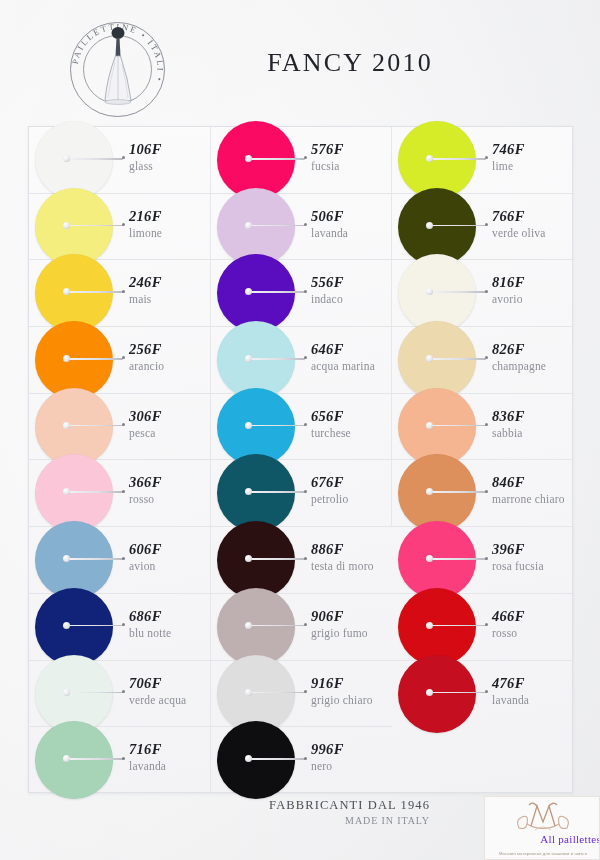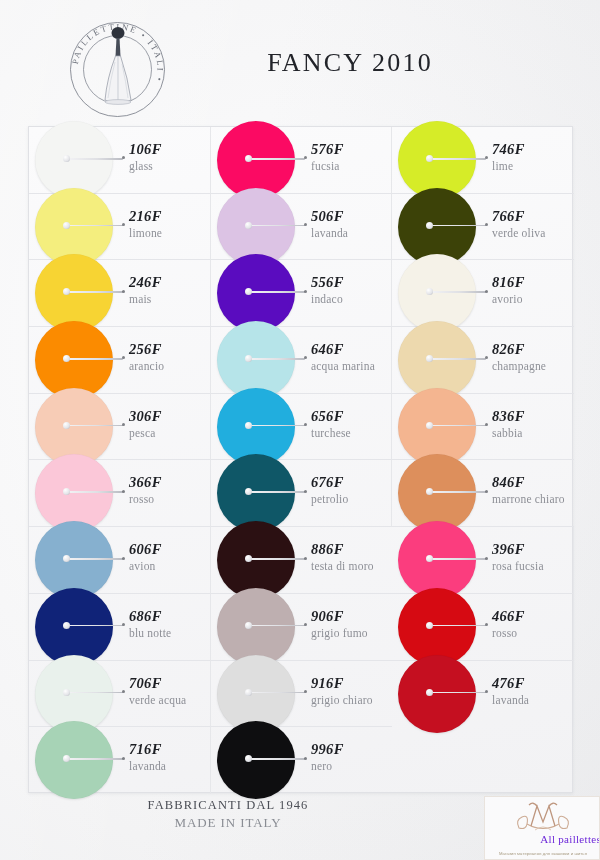--- a/index.html
+++ b/index.html
@@ -147,32 +147,32 @@
     left: 100px; top: 33px;
     font-size: 11.5px;
     color: #8d8f96;
     letter-spacing: 0.2px;
     z-index: 4;
   }
 
   
   .footer {
     position: absolute;
-    left: 13px; top: 798px;
+    left: 0; top: 798px;
     width: 430px;
-    text-align: center;
+    text-align: right;
   }
   .footer-main {
     font-size: 12.5px;
     color: #4b4e56;
     letter-spacing: 1.1px;
   }
   .footer-sub {
     margin-top: 2px;
-    font-size: 13px;
+    font-size: 10px;
     color: #8a8d94;
     letter-spacing: 0.9px;
   }
 
   
   .watermark {
     position: absolute;
     left: 484px; top: 796px;
     width: 116px; height: 64px;
     background: rgba(252,252,253,0.88);

